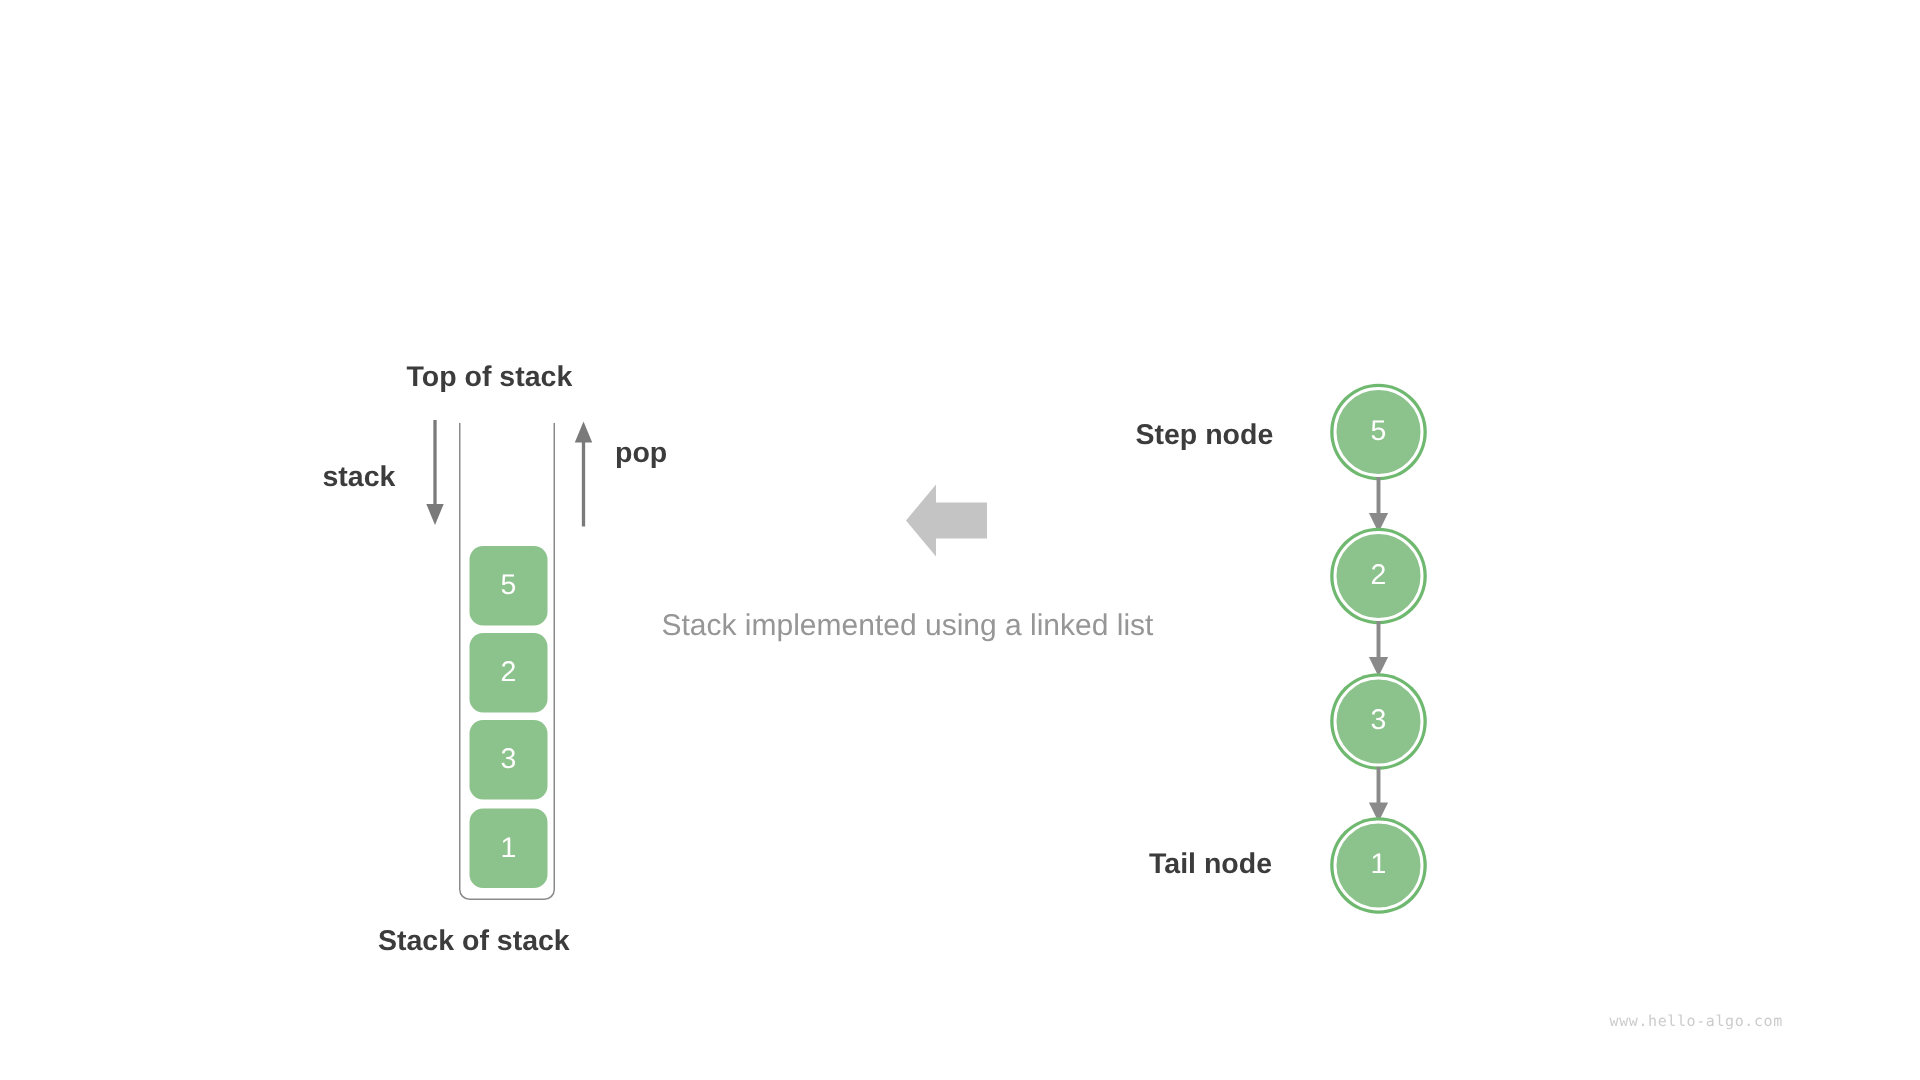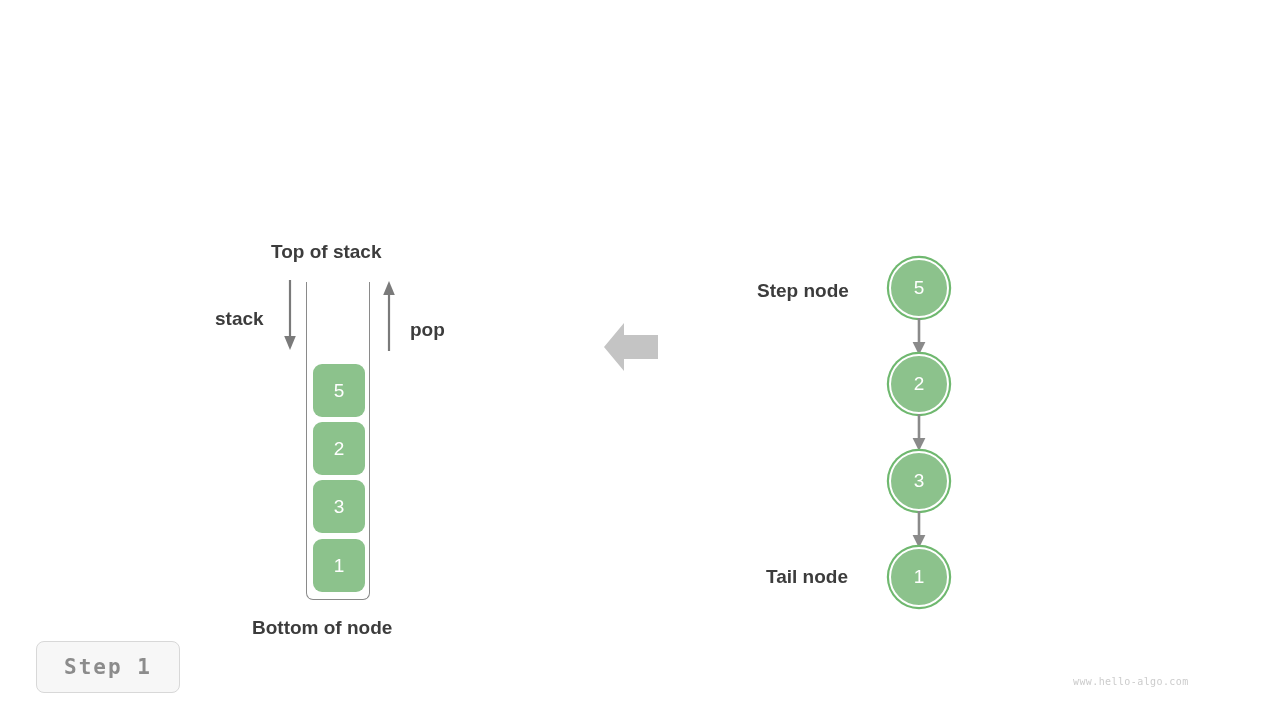--- a/index.html
+++ b/index.html
@@ -153,36 +153,37 @@
     <svg class="vert-arrow" style="left:280px; top:278px;" width="22" height="76">
       <line x1="10" y1="2" x2="10" y2="60" stroke="#7a7a7a" stroke-width="2.2"></line>
       <polygon points="10,72 4.2,58 15.8,58" fill="#7a7a7a"></polygon>
     </svg>
     <div class="label-bold" style="left:215px; top:308px;">stack</div>
 
     <svg class="vert-arrow" style="left:379px; top:279px;" width="22" height="74">
       <line x1="10" y1="72" x2="10" y2="14" stroke="#7a7a7a" stroke-width="2.2"></line>
       <polygon points="10,2 4.2,16 15.8,16" fill="#7a7a7a"></polygon>
     </svg>
-    <div class="label-bold" style="left:410px; top:319px;">pop</div>
+    <div class="label-bold" style="left:410px; top:292px;">pop</div>
 
     <div class="stack-container"></div>
 
     <div class="stack-box sb0">5</div>
     <div class="stack-box sb1">2</div>
     <div class="stack-box sb2">3</div>
     <div class="stack-box sb3">1</div>
 
-    <div class="label-bold" style="left:252px; top:617px;">Bottom of node</div>
+    <div class="label-bold" style="left:252px; top:617px;">Stack of stack</div>
   </div>
 
   <svg class="big-arrow" width="64" height="62">
     <polygon points="4,31 24,7 24,19 58,19 58,43 24,43 24,55" fill="#c4c4c4"></polygon>
   </svg>
 
+  <div class="caption" style="left:441px; top:406px;">Stack implemented using a linked list</div>
 
   <div>
 
     <div class="label-bold" style="left:757px; top:280px;">Step node</div>
 
     <div class="ll-node ln0">5</div>
 
     <svg class="ll-link lk0" width="42" height="38">
       <line x1="21" y1="0" x2="21" y2="26" stroke="#8a8a8a" stroke-width="2.6"></line>
       <polygon points="21,37 14.6,24 27.4,24" fill="#8a8a8a"></polygon>
@@ -200,17 +201,16 @@
     <svg class="ll-link lk2" width="42" height="38">
       <line x1="21" y1="0" x2="21" y2="26" stroke="#8a8a8a" stroke-width="2.6"></line>
       <polygon points="21,37 14.6,24 27.4,24" fill="#8a8a8a"></polygon>
     </svg>
 
     <div class="ll-node ln3">1</div>
 
     <div class="label-bold" style="left:766px; top:566px;">Tail node</div>
   </div>
 
-  <div class="step-badge">Step 1</div>
 
   <div class="watermark">www.hello-algo.com</div>
 
 </div>
 
 </body></html>

